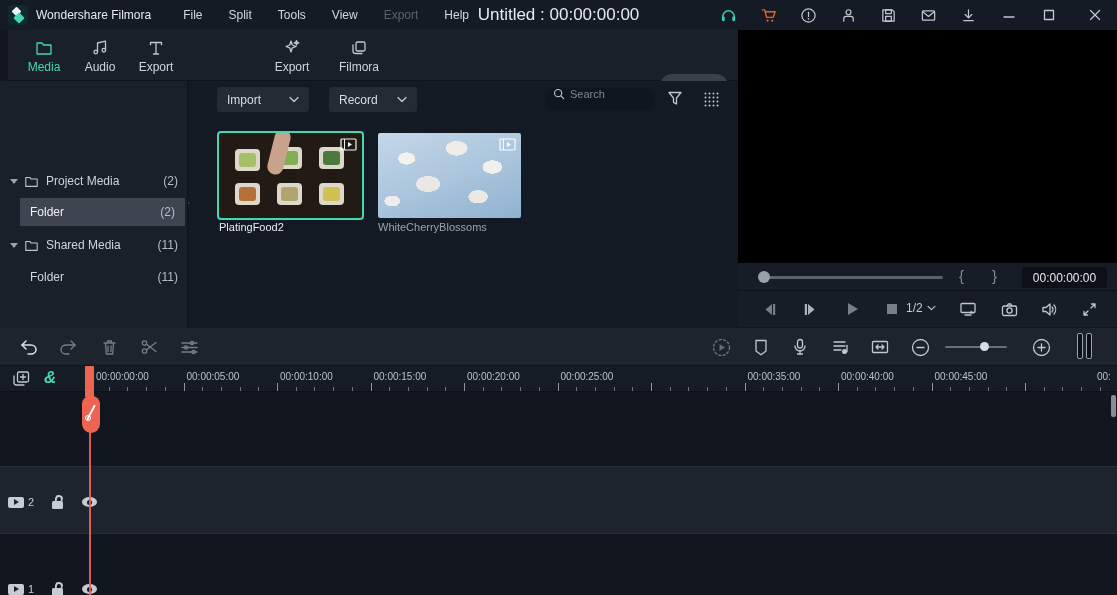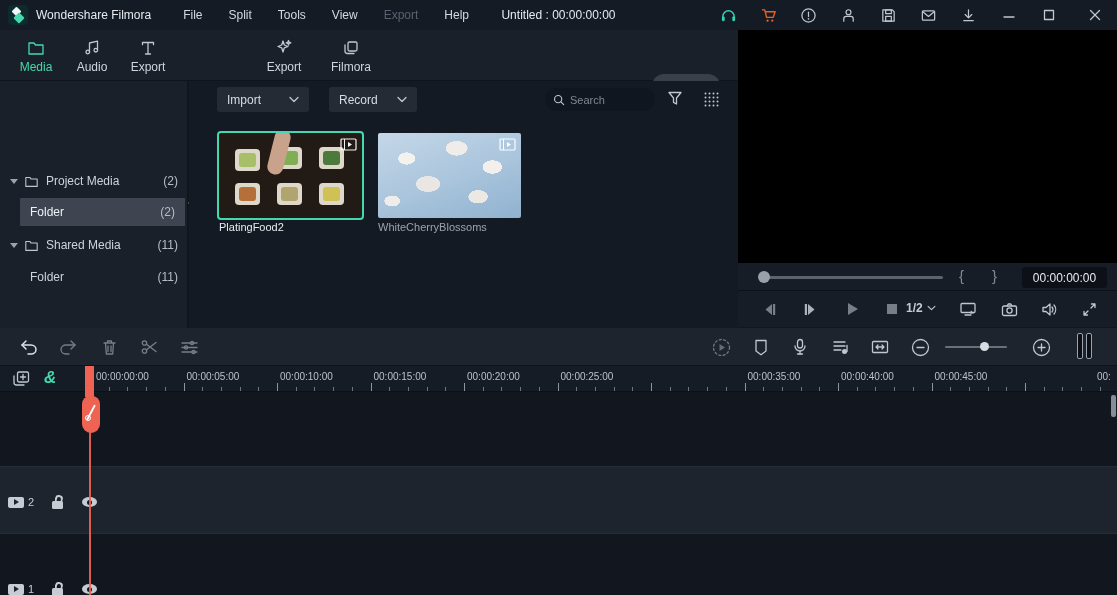--- a/index.html
+++ b/index.html
@@ -15,45 +15,45 @@
   .dim { opacity:.55; }
 
   
   #titlebar { left:0; top:0; width:1117px; height:30px; background:#151b25; display:flex; align-items:center; }
   .logo { width:20px; height:20px; margin-left:8px; background:#0d2a2c; border-radius:4px; position:relative; }
   .logo .d1 { position:absolute; left:5px; top:3px; width:7px; height:7px; background:#f2f5f7; transform:rotate(45deg); border-radius:1px;}
   .logo .d2 { position:absolute; left:7px; top:9px; width:8px; height:8px; background:#45d8ae; transform:rotate(45deg); border-radius:1px;}
   .appname { margin-left:8px; font-size:12px; color:#e6eaf0; }
   .menu { margin-left:26px; color:#d3d9e1; font-size:12px; cursor:default; }
   .menu.disabled { color:#59626f; }
-  #proj-title { position:absolute; left:50%; transform:translateX(-50%); font-size:12px; color:#e6eaf0; }
+  #proj-title { position:absolute; left:50%; transform:translateX(-50%); font-size:17px; color:#e6eaf0; }
   .tb-ic { position:absolute; top:5px; width:20px; height:20px; display:flex; align-items:center; justify-content:center; }
   .winbtn { position:absolute; top:0; width:38px; height:30px; display:flex; align-items:center; justify-content:center; }
 
   
-  #tabbar { left:0; top:30px; width:768px; height:51px; background:#1a2029; border-bottom:1px solid #0f141c; }
+  #tabbar { left:8px; top:30px; width:768px; height:51px; background:#1a2029; border-bottom:1px solid #0f141c; }
   .tab { position:absolute; top:6px; height:44px; display:flex; flex-direction:column; align-items:center; color:#cfd5dd; font-size:12px; }
   .tab .ticon { height:20px; display:flex; align-items:flex-end; justify-content:center; margin-bottom:4px; }
   .tab.active { color:#45d8ae; }
   .tab.active .st { stroke:#45d8ae; }
   .tab.active::after { content:""; position:absolute; bottom:-7px; width:30px; height:3px; background:#45d8ae; border-radius:2px; }
   #export-btn { position:absolute; left:652px; top:44px; width:68px; height:24px; background:#394049; border-radius:13px; color:#7c8590; font-size:11px; letter-spacing:.5px; display:flex; align-items:center; justify-content:center; }
 
   
   #sidebar { left:0; top:81px; width:188px; height:247px; background:#1a202a; border-right:1px solid #10151d; }
   .sb-row { position:absolute; left:0; width:188px; height:24px; display:flex; align-items:center; font-size:12px; color:#cdd3db; }
   .sb-count { position:absolute; right:10px; color:#b6bdc7; }
   .caret { width:0; height:0; border-left:4px solid transparent; border-right:4px solid transparent; border-top:5px solid #9aa2ac; margin:0 6px 0 10px; }
   .sb-sel { position:absolute; left:20px; right:2px; top:117px; height:28px; background:#3e4551; border-radius:1px; display:flex; align-items:center; color:#eef1f5; font-size:12px; }
   #sb-divider { position:absolute; left:0; top:286px; width:188px; height:1px; background:#262c36; }
   #collapse-handle { left:187px; top:196px; width:10px; height:14px; display:flex; align-items:center; }
 
   #media-content { left:189px; top:81px; width:549px; height:247px; background:#141a23; }
   .dd { position:absolute; top:6px; height:25px; background:#242b35; border-radius:3px; display:flex; align-items:center; justify-content:space-between; padding:0 10px; color:#d7dce2; font-size:12px; }
-  #searchbox { position:absolute; left:356px; top:7px; width:110px; height:23px; background:#10161f; border-radius:12px; display:flex; align-items:center; padding:0 8px; }
+  #searchbox { position:absolute; left:356px; top:7px; width:110px; height:23px; background:#10161f; border-radius:12px; display:flex; align-items:flex-start; padding:0 8px; }
   #searchbox input { background:transparent; border:none; outline:none; color:#aab2bc; font-size:11px; width:70px; margin-left:5px; font-family:"Liberation Sans",sans-serif; }
   #searchbox input::placeholder { color:#7e8892; }
 
   .thumb { position:absolute; top:52px; width:143px; height:85px; border-radius:2px; overflow:hidden; }
   .thumb.selected { outline:2px solid #45d8ae; outline-offset:0; }
   .thumb-label { position:absolute; top:140px; font-size:11px; }
   .film-ic { position:absolute; right:5px; top:5px; opacity:.95; }
   
   #thumb-food { left:30px; background:#221b15; }
   .dish { position:absolute; width:25px; height:22px; background:#ddd8ca; border-radius:4px; }
@@ -71,21 +71,21 @@
       linear-gradient(160deg, #c4d7e8 0%, #a9c4dc 55%, #90b2d0 100%);
   }
 
   
   #preview-screen { left:738px; top:30px; width:379px; height:233px; background:#000; }
   #scrub-row { left:738px; top:263px; width:379px; height:28px; background:#171d27; border-bottom:1px solid #0e1218; }
   #scrub-line { position:absolute; left:25px; top:13px; width:180px; height:3px; background:#5c636b; border-radius:2px; }
   #scrub-handle { position:absolute; left:20px; top:8px; width:12px; height:12px; border-radius:50%; background:#9aa0a8; }
   .brace { position:absolute; top:4px; font-size:15px; color:#828a94; }
   #timebox { position:absolute; left:284px; top:4px; width:85px; height:21px; background:#0d1117; border-radius:3px; color:#e6eaee; font-size:12px; display:flex; align-items:center; justify-content:center; }
-  #ctrl-row { left:738px; top:291px; width:379px; height:36px; background:#171d27;font-weight:bold; }
+  #ctrl-row { left:738px; top:291px; width:379px; height:36px; background:#171d27; }
   .pic { position:absolute; top:8px; width:20px; height:20px; display:flex; align-items:center; justify-content:center; }
   #quality { position:absolute; left:168px; top:10px; color:#c3cad2; font-size:12px; display:flex; align-items:center; gap:4px; }
 
   
   #toolbar { left:0; top:328px; width:1117px; height:38px; background:#1d242d; border-bottom:1px solid #0f141c; }
   .tic { position:absolute; top:9px; width:20px; height:20px; display:flex; align-items:center; justify-content:center; }
   #zoom-slider-track { position:absolute; left:945px; top:18px; width:62px; height:2px; background:#6a7078; border-radius:1px; }
   #zoom-slider-handle { position:absolute; left:980px; top:14px; width:9px; height:9px; border-radius:50%; background:#d8dde3; }
   #pause-bars { position:absolute; left:1077px; top:5px; display:flex; gap:3px; }
   #pause-bars span { display:block; width:6px; height:26px; background:#0c1016; border:1px solid #9aa2aa; border-radius:2px; }

